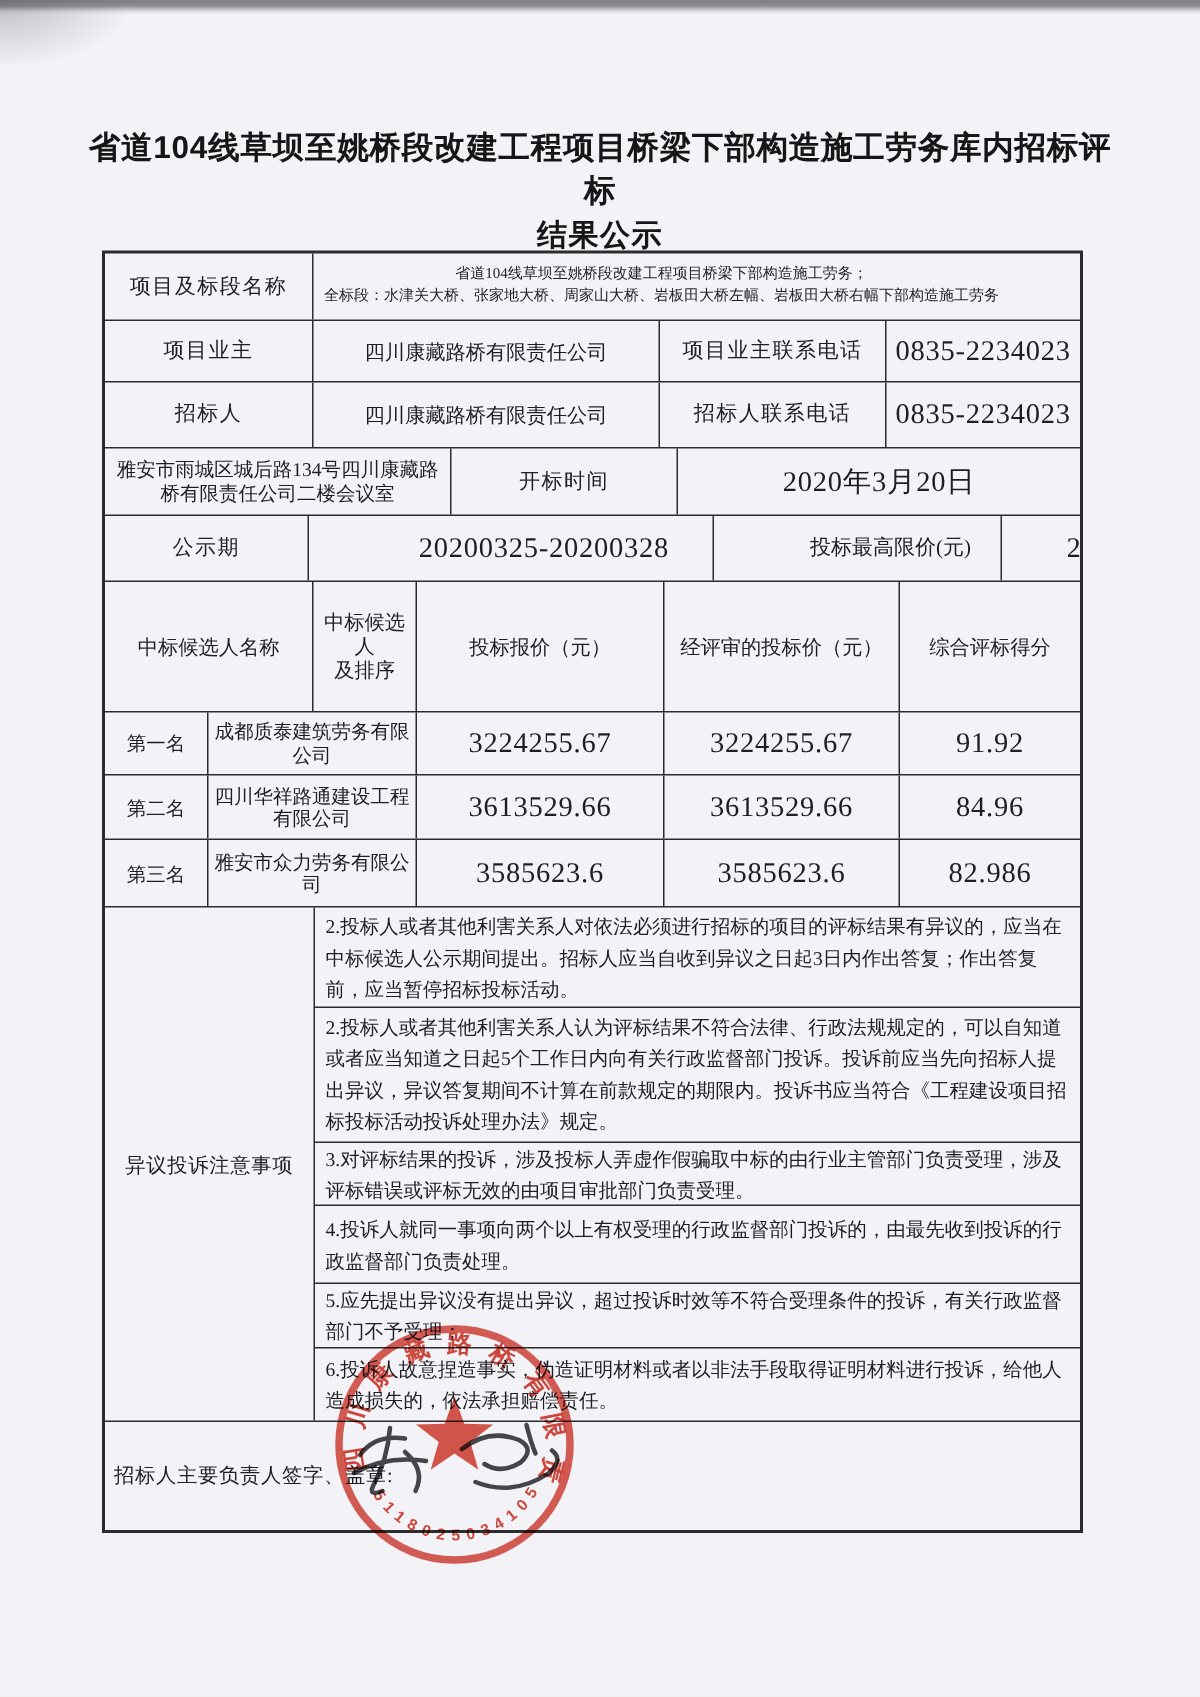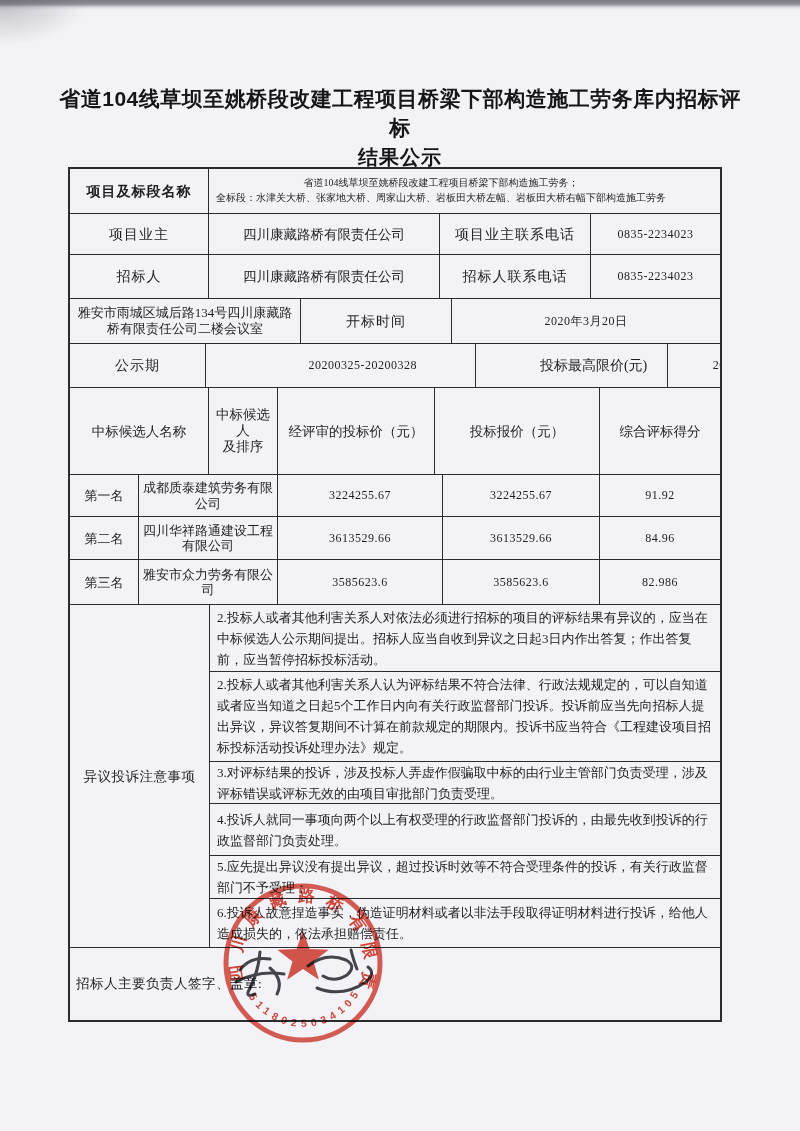--- a/index.html
+++ b/index.html
@@ -44,21 +44,21 @@
   .c{
     box-sizing:border-box;border-right:1.5px solid #2c2c2e;
     display:flex;align-items:center;justify-content:center;
     text-align:center;overflow:hidden;padding:1px 4px;
     line-height:17px;
   }
   .c:last-child{border-right:none;}
   .c.left{justify-content:flex-start;text-align:left;}
   .lbl{font-size:14px;letter-spacing:1px;}
   .val{font-size:13.5px;}
-  .num{font-size:12px;letter-spacing:.5px;}
+  .num{font-size:19px;letter-spacing:.5px;}
   .project-val{
     display:block;text-align:center;padding:0 7px;
     font-size:10px;line-height:14.6px;
   }
   .hdr2{flex-direction:column;line-height:16px;font-size:13.5px;}
   .para{
     display:block;padding:2px 7px;text-align:left;
     font-size:13px;line-height:21px;
   }
   .notice-body{display:flex;flex-direction:column;box-sizing:border-box;}
@@ -90,21 +90,21 @@
     <div class="title-main">
       <div>省道104线草坝至姚桥段改建工程项目桥梁下部构造施工劳务库内招标评</div>
       <div>标</div>
     </div>
     <div class="title-sub">结果公示</div>
   </div>
 
   <div class="doc-table">
 
     <div class="row" style="height:45px;">
-      <div class="c lbl" style="width:139px;font-weight:bold;">项目及标段名称</div>
+      <div class="c lbl" style="width:139px;">项目及标段名称</div>
       <div class="c left" style="flex:1;padding:0;">
         <div class="project-val">
           <div>省道104线草坝至姚桥段改建工程项目桥梁下部构造施工劳务；</div>
           <div>全标段：水津关大桥、张家地大桥、周家山大桥、岩板田大桥左幅、岩板田大桥右幅下部构造施工劳务</div>
         </div>
       </div>
     </div>
 
     <div class="row" style="height:41px;">
       <div class="c lbl" style="width:139px;">项目业主</div>
@@ -132,22 +132,22 @@
       <div class="c lbl" style="width:151px;letter-spacing:0;">投标最高限价(元)</div>
       <div class="c num" style="flex:1;">3932056</div>
     </div>
 
     <div class="row" style="height:87px;">
       <div class="c" style="width:139px;font-size:13.5px;">中标候选人名称</div>
       <div class="c hdr2" style="width:69px;padding:0 2px;">
         <div>中标候选人</div>
         <div>及排序</div>
       </div>
+      <div class="c" style="width:165px;font-size:13.5px;">投标报价（元）</div>
       <div class="c" style="width:157px;font-size:13.5px;">经评审的投标价（元）</div>
-      <div class="c" style="width:165px;font-size:13.5px;">投标报价（元）</div>
       <div class="c" style="flex:1;font-size:13.5px;">综合评标得分</div>
     </div>
 
     <div class="row" style="height:42px;">
       <div class="c" style="width:69px;font-size:13px;">第一名</div>
       <div class="c" style="width:139px;font-size:13px;line-height:15.5px;">成都质泰建筑劳务有限公司</div>
       <div class="c num" style="width:165px;">3224255.67</div>
       <div class="c num" style="width:157px;">3224255.67</div>
       <div class="c num" style="flex:1;">91.92</div>
     </div>

